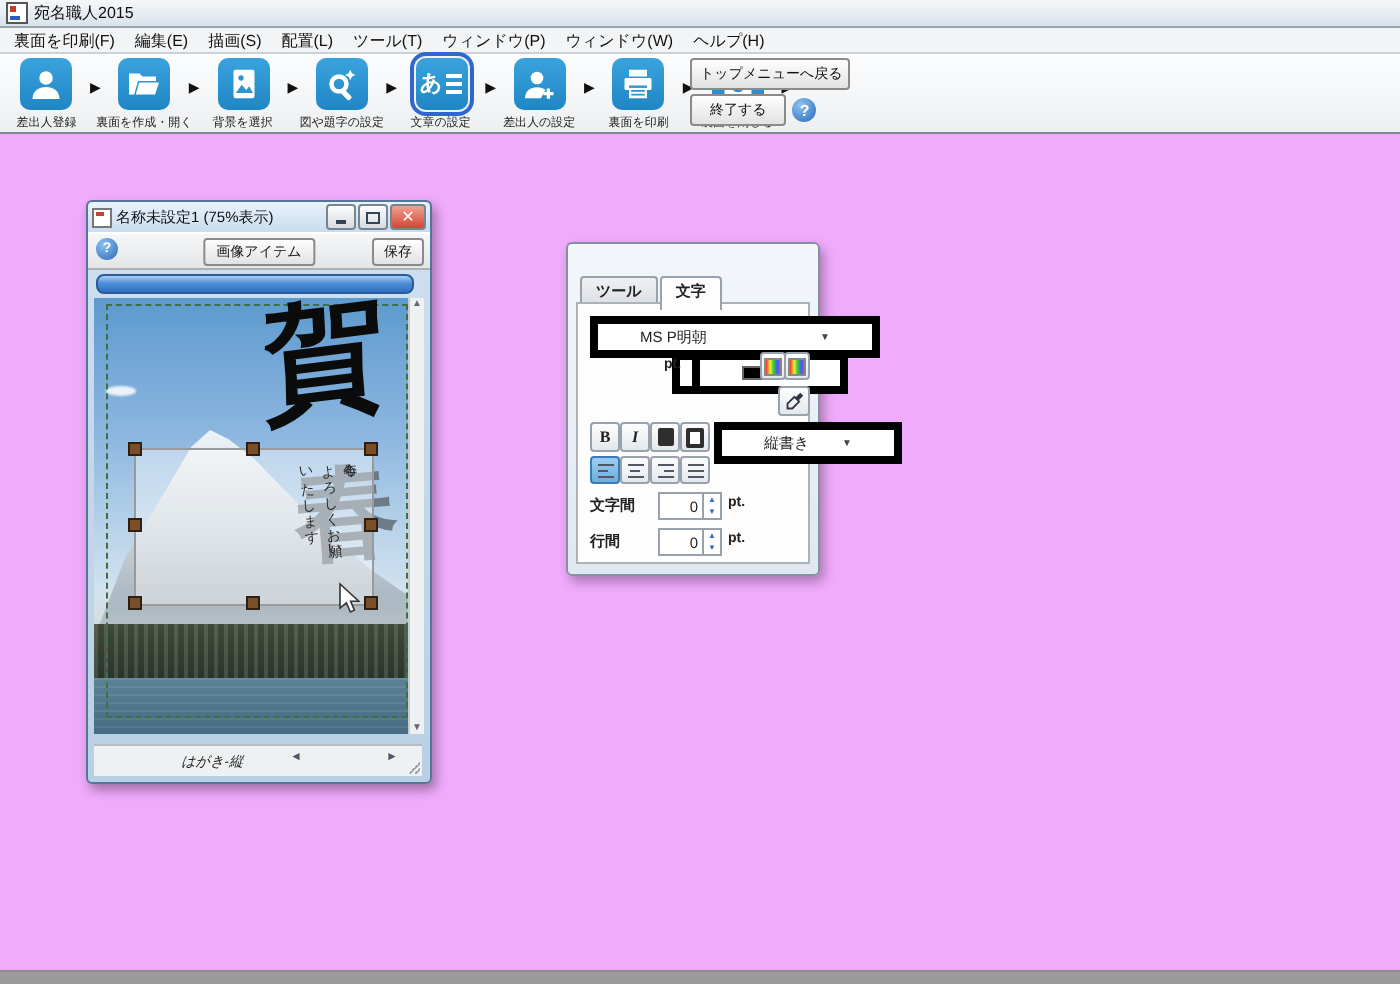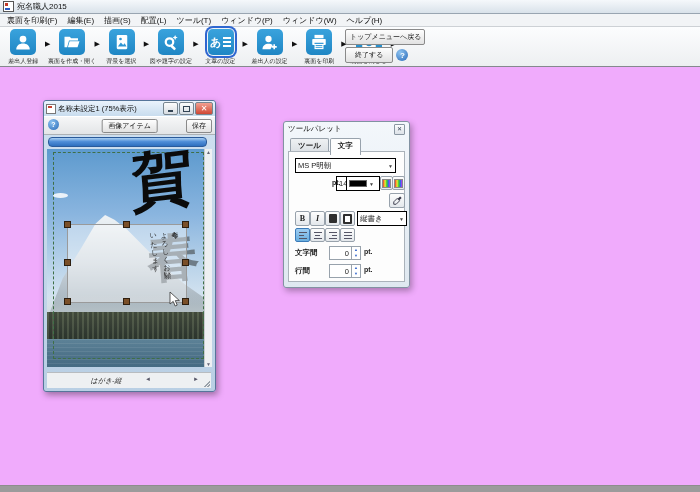--- a/index.html
+++ b/index.html
@@ -108,22 +108,22 @@
   .paltitle{height:14px;display:flex;align-items:center;padding:0 4px;font-size:7.5px;color:#111;}
   .paltitle .t{flex:1;}
   .palclose{width:9px;height:9px;border:1px solid #8a96a2;border-radius:1px;
     background:linear-gradient(#fbfcfd,#dde2e8);font-size:6px;line-height:8px;text-align:center;color:#345;}
   .tabs{position:absolute;left:6px;top:16px;display:flex;font-size:7.5px;}
   .tab{padding:2px 7px 3px;border:1px solid #98a2ac;border-bottom:none;border-radius:2px 2px 0 0;
     background:linear-gradient(#eff1f3,#d7dce1);margin-right:1px;color:#222;font-weight:bold;}
   .tab.active{background:#fdfdfd;position:relative;z-index:3;padding-bottom:4px;}
   .palpanel{position:absolute;left:4px;right:4px;top:29px;bottom:5px;background:#fdfdfd;
     border:1px solid #aab2ba;z-index:2;font-size:7.5px;color:#222;}
-  .combo{position:absolute;height:13px;border:1px solid #000000;background:#fff;
-    display:flex;align-items:center;padding:0 2px;gap:2px;}
+  .combo{position:absolute;height:13px;border:4px solid #000000;background:#fff;
+    display:flex;align-items:center;padding:0 21px;gap:2px;}
   .combo .v{flex:1;white-space:nowrap;overflow:hidden;}
   .dar{font-size:5px;color:#444;}
   .pbtn{position:absolute;border:1px solid #98a2ac;border-radius:2px;
     background:linear-gradient(#fdfdfd,#e4e8ec);display:flex;align-items:center;justify-content:center;}
   .swatch{width:16px;height:5px;background:#000;border:1px solid #666;}
   .rainbow{width:7px;height:7px;background:linear-gradient(90deg,#e33,#ee3 30%,#3c3 55%,#36e 80%,#c3e);
     border:1px solid #888;}
   .dkglyph{width:8px;height:9px;background:#2e2e2e;border-radius:1px;}
   .dkglyph.outl{background:#fff;border:2px solid #2e2e2e;width:5px;height:6px;}
   .bI{font-family:"Liberation Serif",serif;font-weight:bold;}
@@ -341,24 +341,20 @@
 
     <div class="docstatus">
       <span class="paper">はがき-縦</span>
       <span class="sa" style="left:98px;">◄</span>
       <span class="sa" style="left:146px;">►</span>
       <span class="grip"></span>
     </div>
   </div>
 
   <div class="palette">
-    <div class="paltitle">
-      <span class="t">ツールパレット</span>
-      <span class="palclose">✕</span>
-    </div>
     <div class="tabs">
       <span class="tab">ツール</span>
       <span class="tab active">文字</span>
     </div>
 
     <div class="palpanel">
 
       <div class="combo" style="left:6px;top:6px;width:95px;">
         <span class="v">MS P明朝</span>
         <span class="dar">▼</span>

